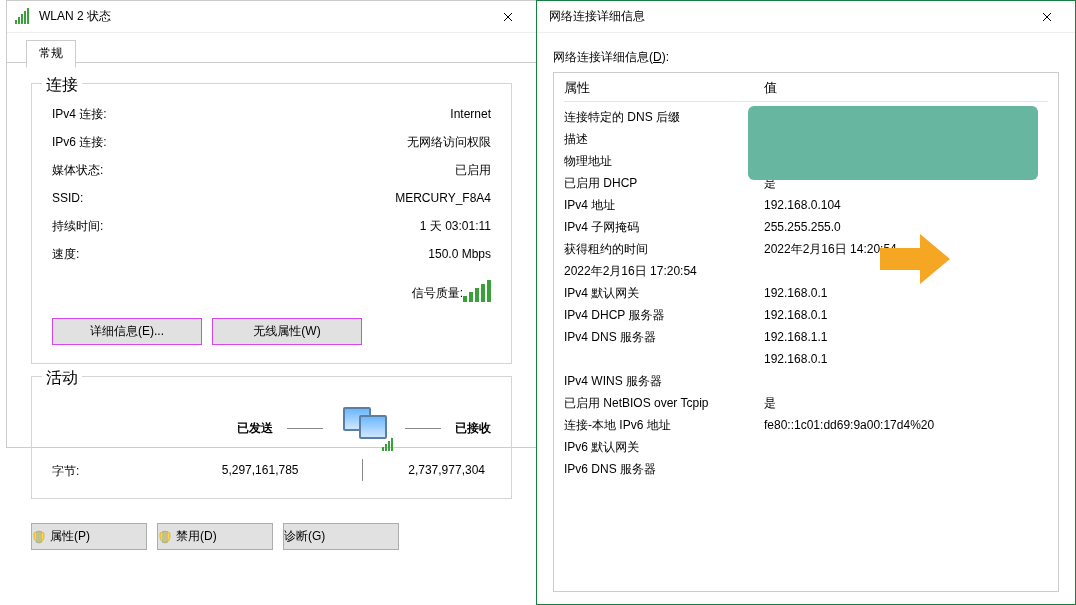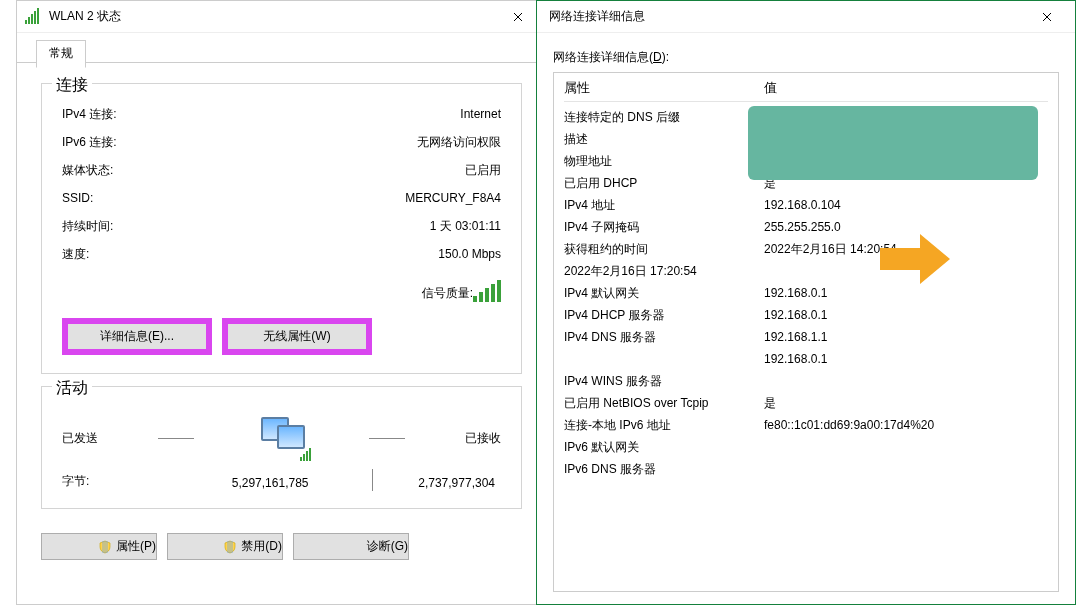--- a/index.html
+++ b/index.html
@@ -1,19 +1,19 @@
 <!DOCTYPE html>
 <html><head>
   <meta charset="utf-8">
   <style>
     * { margin: 0; padding: 0; box-sizing: border-box; font-family: "Microsoft YaHei", "Segoe UI", sans-serif; }
     body { background: #fff; font-size: 12px; color: #000; width: 1076px; height: 605px; position: relative; overflow: hidden; }
 
     
-    .win-left { position: absolute; left: 16px; top: 0; width: 531px; height: 605px; border: 1px solid #ccc; background: #fff; }
+    .win-left { position: absolute; left: 6px; top: 0; width: 531px; height: 448px; border: 1px solid #ccc; background: #fff; }
     .win-left .titlebar { height: 32px; display: flex; align-items: center; padding: 0 6px 0 8px; border-bottom: 1px solid #eee; }
     .win-left .titlebar .icon-wrap { width: 18px; height: 18px; position: relative; margin-right: 6px; }
     .sig-bars { display: flex; align-items: flex-end; gap: 1px; height: 16px; }
     .sig-bars span { display: inline-block; width: 2px; background: #3aa13a; }
     .sig-bars span:nth-child(1){height:4px}
     .sig-bars span:nth-child(2){height:7px}
     .sig-bars span:nth-child(3){height:10px}
     .sig-bars span:nth-child(4){height:13px}
     .sig-bars span:nth-child(5){height:16px}
 
@@ -33,44 +33,44 @@
     .speed-block { text-align:right; }
     .sig-bars-lg { display:flex; align-items:flex-end; gap:2px; height:22px; justify-content:flex-end; margin-top:2px; }
     .sig-bars-lg span{display:inline-block;width:4px;background:#3aa13a;}
     .sig-bars-lg span:nth-child(1){height:6px}
     .sig-bars-lg span:nth-child(2){height:10px}
     .sig-bars-lg span:nth-child(3){height:14px}
     .sig-bars-lg span:nth-child(4){height:18px}
     .sig-bars-lg span:nth-child(5){height:22px}
 
     .btn-row { display:flex; gap: 10px; }
-    .win-btn { border:6px solid #d946ef; background:#e1e1e1; padding: 4px 0; font-size:12px; width: 150px; text-align:center; cursor:pointer; }
+    .win-btn { border:1px solid #d946ef; background:#e1e1e1; padding: 4px 0; font-size:12px; width: 150px; text-align:center; cursor:pointer; }
 
     
-    .activity-row { display:flex; align-items:center; justify-content:space-between; gap: 14px; margin: 16px 0 12px 0; }
+    .activity-row { display:flex; align-items:center; justify-content:flex-end; gap: 14px; margin: 16px 0 12px 0; font-weight: bold; }
     .dash { width: 36px; height: 0; border-top: 1px solid #888; }
     .pc-icon { width: 54px; height: 42px; position:relative; }
     .pc-icon .mon { position:absolute; width:28px; height:24px; border:2px solid #5b7ea3; background:linear-gradient(#6db7ff,#cfe7ff); border-radius:2px; }
     .pc-icon .mon.back { left: 6px; top: 0; }
     .pc-icon .mon.front { left: 22px; top: 8px; }
     .pc-icon .sig-mini { position:absolute; bottom:-2px; right:-2px; display:flex; align-items:flex-end; gap:1px; }
     .pc-icon .sig-mini span{display:inline-block;width:2px;background:#3aa13a}
     .pc-icon .sig-mini span:nth-child(1){height:4px}
     .pc-icon .sig-mini span:nth-child(2){height:7px}
     .pc-icon .sig-mini span:nth-child(3){height:10px}
     .pc-icon .sig-mini span:nth-child(4){height:13px}
 
-    .bytes-row { display:flex; align-items:flex-end; margin-top: 14px; position: relative; }
+    .bytes-row { display:flex; align-items:flex-start; margin-top: 14px; position: relative; }
     .bytes-label { width: 100px; }
     .bytes-sent { flex:1; text-align:right; padding-right: 40px; }
     .bytes-recv { flex:1; text-align:right; padding-right: 6px; }
     .vline { position:absolute; left: 310px; top: -4px; height: 22px; width: 1px; background:#888; }
 
     .bottom-btns { display:flex; gap: 10px; margin-top: 24px; }
-    .btn-sm { border:1px solid #adadad; background:#e1e1e1; padding: 4px 0; font-size:12px; width: 116px; display:flex; align-items:center; justify-content:flex-end; gap:4px; cursor:pointer; }
+    .btn-sm { border:1px solid #adadad; background:#e1e1e1; padding: 4px 0; font-size:12px; width: 116px; display:flex; align-items:center; justify-content:flex-start; gap:4px; cursor:pointer; }
     .shield { width:14px; height:14px; display:inline-flex; align-items:center; justify-content:center; }
 
     
     .win-right { position:absolute; left: 536px; top: 0; width: 540px; height: 605px; border:1px solid #15803d; background:#fff; }
     .win-right .titlebar { height: 32px; display:flex; align-items:center; padding: 0 6px 0 12px; border-bottom:1px solid #eee; }
     .right-body { padding: 16px 16px 12px 16px; }
     .subheader { margin-bottom: 6px; font-size: 12px; }
     .subheader .ul { text-decoration: underline; }
     .detail-frame { border:1px solid #ccc; padding: 6px 10px 10px 10px; height: 520px; }
     .hdr-row { display:flex; border-bottom: 1px solid #e4e4e4; padding-bottom: 4px; margin-bottom: 4px; font-size:13px; }

